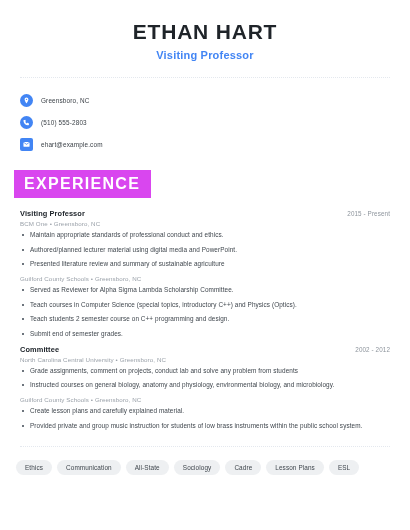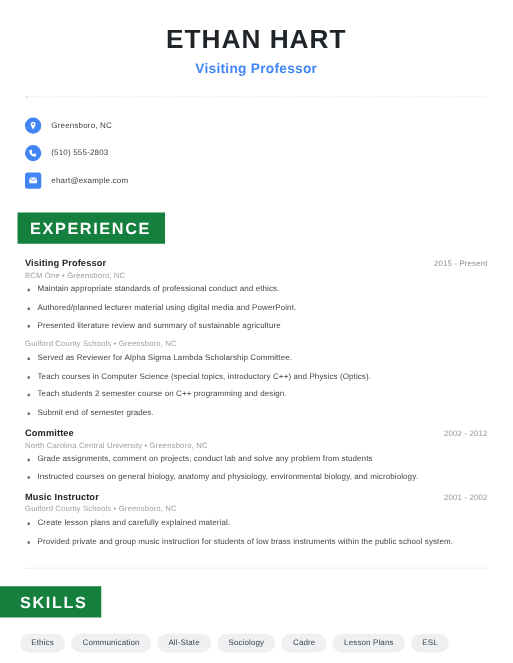--- a/index.html
+++ b/index.html
@@ -76,23 +76,23 @@
   .contact-text {
     font-size: 6.4px;
     color: #3c4248;
     letter-spacing: 0.15px;
     white-space: nowrap;
   }
 
   
   .section-bar {
     display: inline-block;
-    background: #15803d;
+    background: #d946ef;
     color: #ffffff;
-    font-size: 13px;
+    font-size: 16px;
     font-weight: bold;
     letter-spacing: 1.3px;
     padding: 5px 11px 5px 10px;
   }
   .sec-exp-wrap { padding: 0 0 0 14px; margin-top: 16px; }
   .sec-skills-wrap { padding: 0; margin-top: 14px; }
   .sec-skills-wrap .section-bar { padding-left: 16px; }
 
   
   .experience {
@@ -242,38 +242,31 @@
         <span class="job-dates">2002 - 2012</span>
       </div>
       <div class="job-meta">North Carolina Central University  •  Greensboro, NC</div>
       <ul class="bullets">
         <li>Grade assignments, comment on projects, conduct lab and solve any problem from students</li>
         <li>Instructed courses on general biology, anatomy and physiology, environmental biology, and microbiology.</li>
       </ul>
     </div>
 
     <div class="job">
-      <div class="job-head">
-        <span class="job-role">Music Instructor</span>
-        <span class="job-dates">2001 - 2002</span>
-      </div>
       <div class="job-meta">Guilford County Schools  •  Greensboro, NC</div>
       <ul class="bullets">
         <li>Create lesson plans and carefully explained material.</li>
         <li>Provided private and group music instruction for students of low brass instruments within the public school system.</li>
       </ul>
     </div>
 
   </div>
 
   <div class="divider"></div>
 
-  <div class="sec-skills-wrap">
-    <span class="section-bar">SKILLS</span>
-  </div>
 
   <div class="skills">
     <span class="pill">Ethics</span>
     <span class="pill">Communication</span>
     <span class="pill">All-State</span>
     <span class="pill">Sociology</span>
     <span class="pill">Cadre</span>
     <span class="pill">Lesson Plans</span>
     <span class="pill">ESL</span>
 

